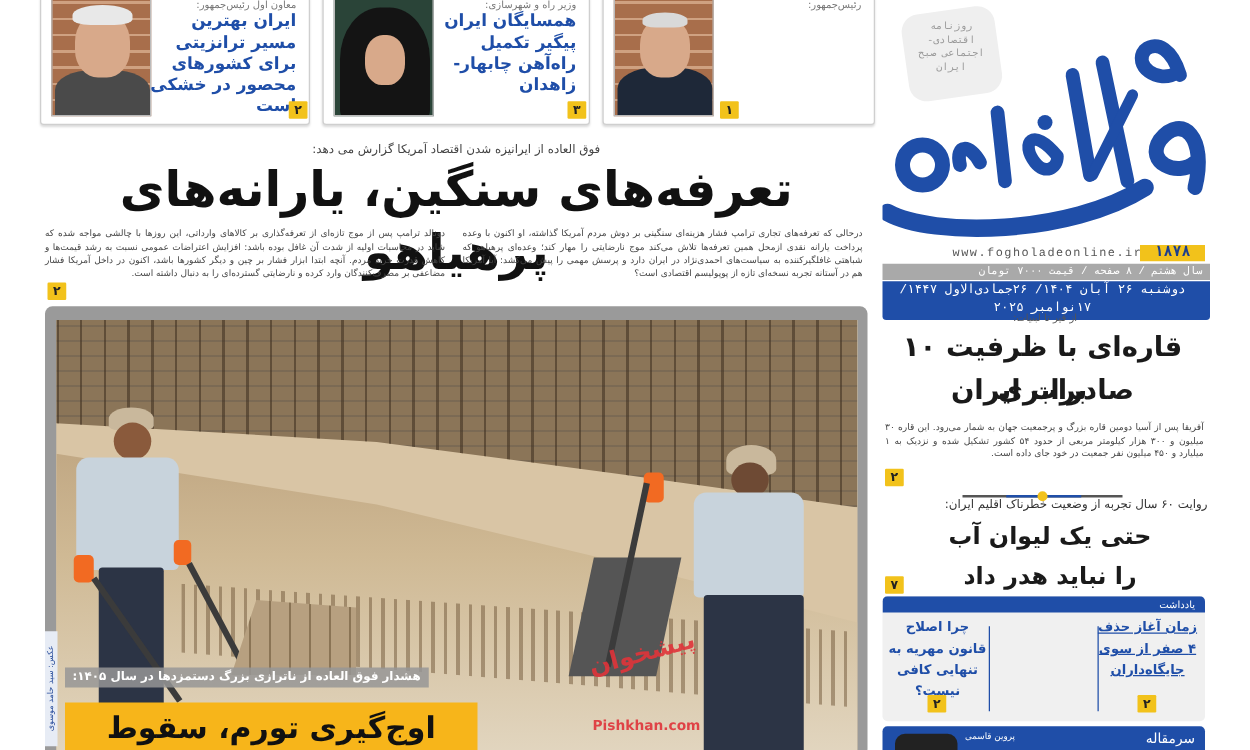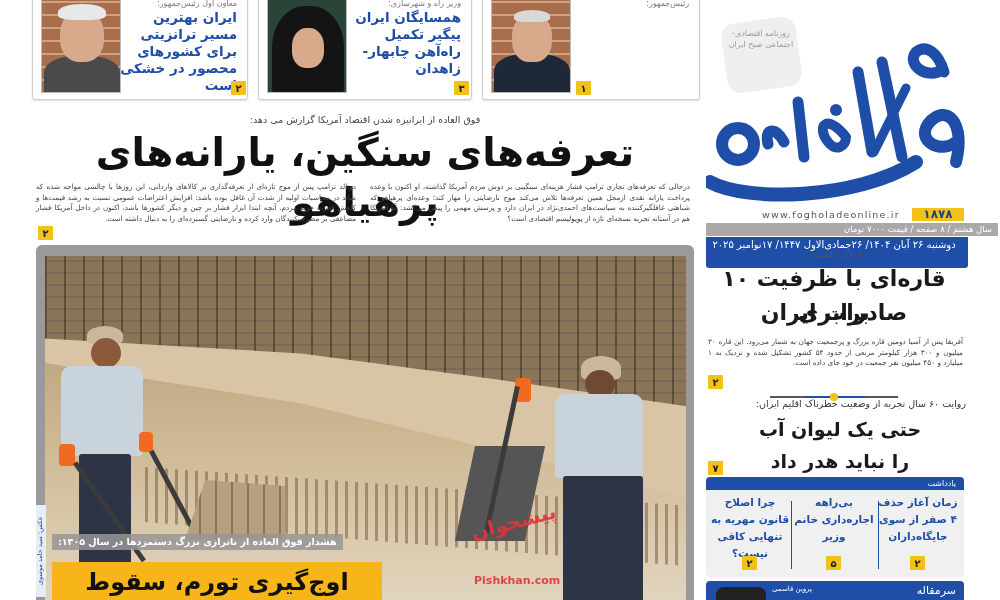--- a/index.html
+++ b/index.html
@@ -32,41 +32,41 @@
   }
   .top-card .page-badge { position: absolute; left: 93px; bottom: 4px; }
 
   
   .brick-bg { background: repeating-linear-gradient(0deg, #a86e4b 0 11px, #cfa181 11px 13px), #a86e4b; }
   .face { position: absolute; border-radius: 45% 45% 42% 42%; background: #d8a98a; }
   .hair { position: absolute; border-radius: 50% 50% 30% 30%; background: #e8e8e8; }
   .jacket { position: absolute; border-radius: 40% 40% 0 0; }
 
   
-  .masthead { position: absolute; left: 706px; top: 12px; width: 260px; height: 245px; }
+  .masthead { position: absolute; left: 706px; top: 0; width: 260px; height: 245px; font-family: Liberation Mono, monospace; }
   .mast-tagline {
     position: absolute; left: 18px; top: 8px; width: 75px; height: 70px;
     background: #efefef; border-radius: 14px; transform: rotate(-8deg);
   }
   .mast-tagline-text {
     position: absolute; left: 20px; top: 16px; width: 70px; text-align: center;
     font-size: 8px; line-height: 11px; color: #9a9a9a; direction: rtl;
   }
   .mast-logo { position: absolute; left: 0; top: 20px; width: 262px; height: 170px; }
   .mast-issue {
     position: absolute; right: 2px; top: 196px; width: 52px; height: 13px;
     background: #f2c21b; color: #1c3f8f; font-weight: bold; font-size: 12px;
     text-align: center; line-height: 13px;
   }
   .mast-url {
     position: absolute; left: 56px; top: 197px; font-size: 9.5px; color: #555;
     letter-spacing: 1.2px;
   }
   .mast-info {
-    position: absolute; left: 0; top: 211px; width: 292px; height: 13px;
+    position: absolute; left: 0; top: 211px; width: 262px; height: 13px;
     background: #a9a9a9; color: #fff; font-size: 8.5px; line-height: 13px;
     direction: rtl; padding-right: 6px;
   }
   .mast-date {
     position: absolute; left: 0; top: 225px; width: 262px; height: 31px;
     background: #1f4ea8; color: #fff; font-size: 10px; line-height: 15px;
     direction: rtl; padding-right: 6px; border-radius: 0 0 3px 3px; text-align: center;
   }
 
   
@@ -291,29 +291,25 @@
     <div class="dot"></div>
   </div>
 
 <div class="r-kicker" style="left:706px; top:398px; font-size:9.5px; color:#333;text-align:right;">روایت ۶۰ سال تجربه از وضعیت خطرناک اقلیم ایران:</div>
 <div class="r-head" style="left:710px; top:414px; font-size:19px; line-height:30px;">حتی یک لیوان آب</div>
 <div class="r-head" style="left:710px; top:446px; font-size:19px; line-height:30px;">را نباید هدر داد</div>
 <span class="page-badge" style="position:absolute; left:708px; top:461px;">۷</span>
 
 <div class="notes-box">
   <div class="notes-bar">یادداشت</div>
-  <div class="note" style="right:6px;">
+  <div class="note" style="right:6px;text-decoration:underline;">
     <span>زمان آغاز حذف ۴ صفر از سوی جایگاه‌داران</span>
     <span class="page-badge">۲</span>
   </div>
   <div class="note-div" style="left:172px;"></div>
-  <div class="note" style="right:90px;">
-    <span>بی‌راهه اجاره‌داری خانم وزیر</span>
-    <span class="page-badge">۵</span>
-  </div>
   <div class="note-div" style="left:85px;"></div>
   <div class="note" style="right:174px;">
     <span>چرا اصلاح قانون مهریه به تنهایی کافی نیست؟</span>
     <span class="page-badge">۲</span>
   </div>
 </div>
 
 <div class="editorial-bar">
   <div class="editorial-title">سرمقاله</div>
   <div class="editorial-author">پروین قاسمی</div>

